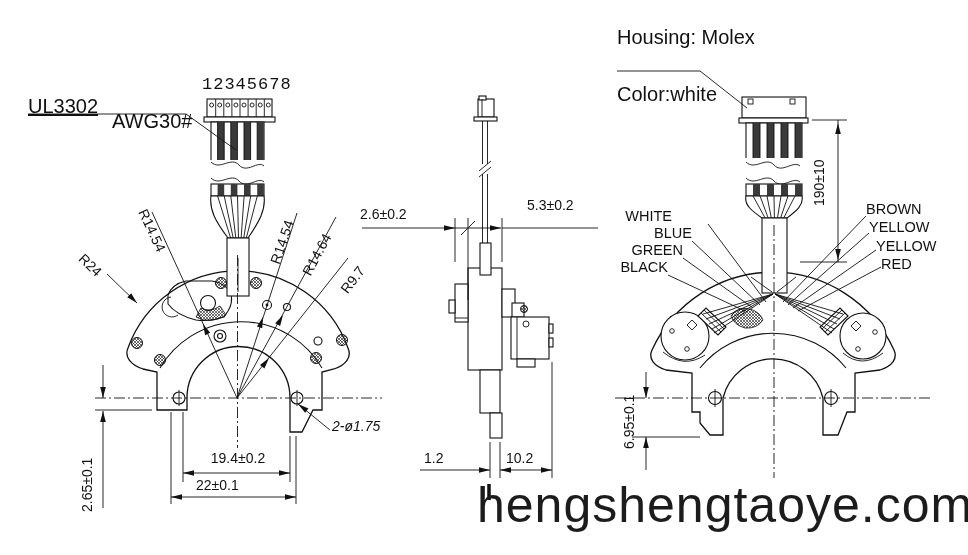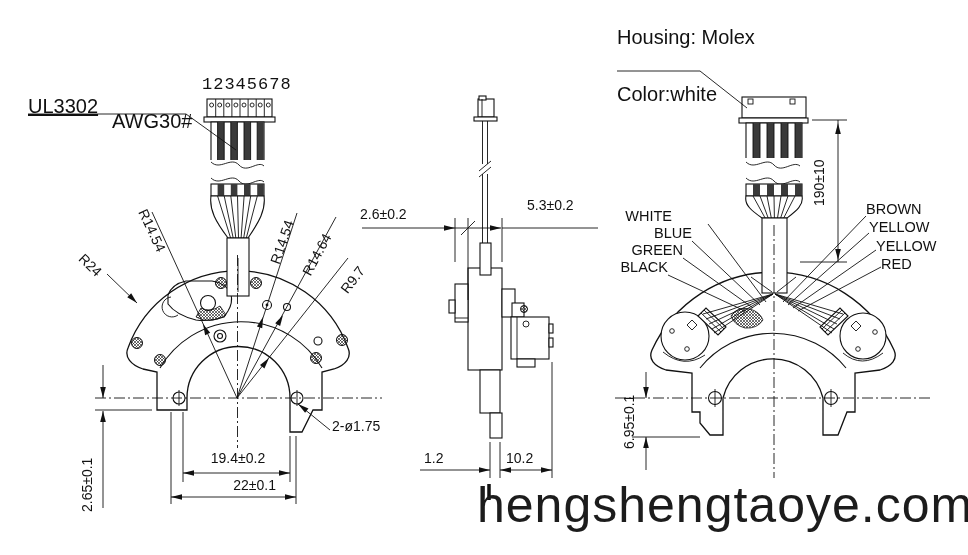--- a/index.html
+++ b/index.html
@@ -244,22 +244,22 @@
 <div class="lbl" style="left:202px;top:76px;font-size:17px;letter-spacing:1px;font-family:Liberation Mono, monospace;">12345678</div>
 
 <div class="lbl rot" style="left:86px;top:251px;transform:rotate(44deg);">R24</div>
 <div class="lbl rot" style="left:149px;top:207px;transform:rotate(65deg);">R14.54</div>
 <div class="lbl rot" style="left:268px;top:261px;transform:rotate(-71deg);">R14.54</div>
 <div class="lbl rot" style="left:300px;top:271px;transform:rotate(-62deg);">R14.64</div>
 <div class="lbl rot" style="left:338px;top:287px;transform:rotate(-52deg);">R9.7</div>
 
 <div class="lbl dim vert" style="left:80px;top:512px;">2.65±0.1</div>
 <div class="lbl dim" style="left:198px;top:451px;width:80px;text-align:center;">19.4±0.2</div>
-<div class="lbl dim" style="left:196px;top:478px;width:80px;text-align:right;">22±0.1</div>
-<div class="lbl dim" style="left:332px;top:419px;">2-ø1.75</div>
+<div class="lbl dim" style="left:196px;top:478px;width:80px;text-align:left;">22±0.1</div>
+<div class="lbl dim" style="left:332px;top:419px;font-style:italic;">2-ø1.75</div>
 
 <div class="lbl dim" style="left:360px;top:207px;">2.6±0.2</div>
 <div class="lbl dim" style="left:527px;top:198px;">5.3±0.2</div>
 <div class="lbl dim" style="left:424px;top:451px;">1.2</div>
 <div class="lbl dim" style="left:506px;top:451px;">10.2</div>
 
 <div class="lbl big" style="left:617px;top:26px;">Housing: Molex</div>
 <div class="lbl big" style="left:617px;top:83px;text-align:center;">Color:white</div>
 <div class="lbl dim vert" style="left:812px;top:206px;">190±10</div>
 <div class="lbl dim vert" style="left:622px;top:449px;">6.95±0.1</div>

